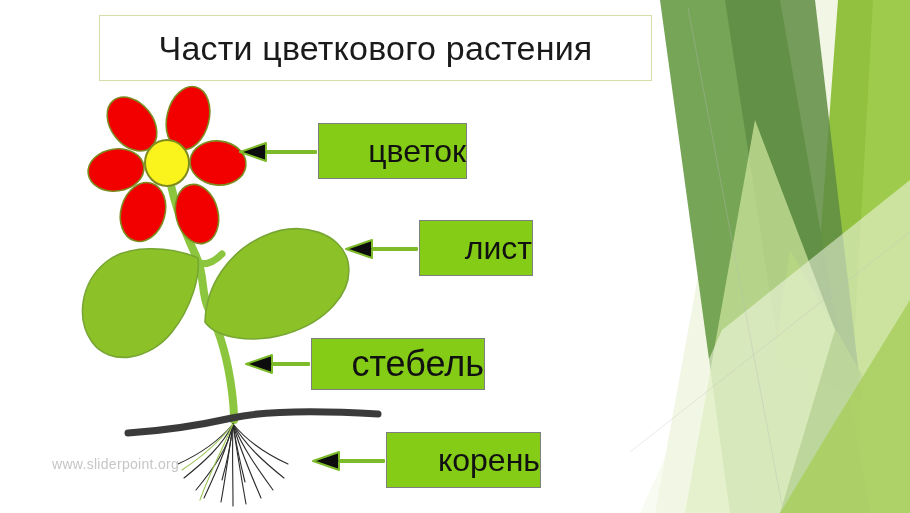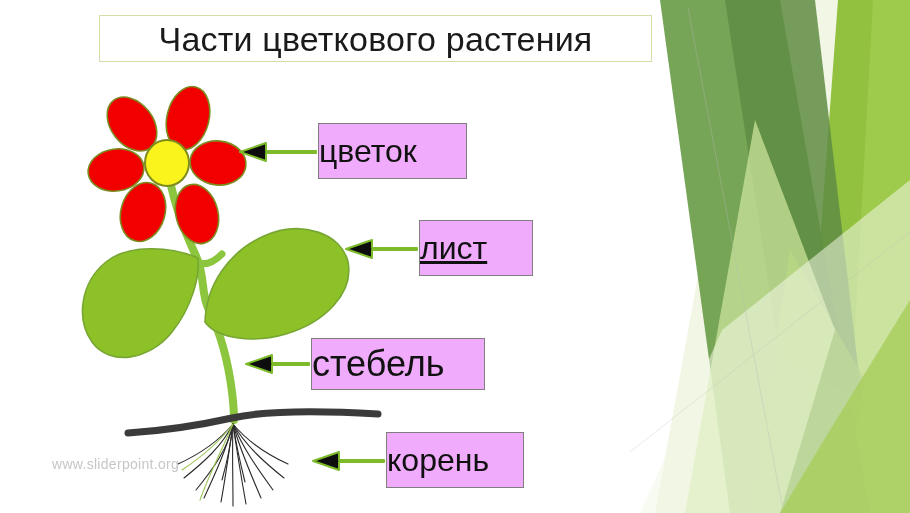--- a/index.html
+++ b/index.html
@@ -28,21 +28,21 @@
     height: 513px;
     pointer-events: none;
   }
 
   
   #title-box {
     position: absolute;
     left: 99px;
     top: 15px;
     width: 553px;
-    height: 47px;
+    height: 66px;
     border: 1.5px solid #D8DCA8;
     background: #ffffff;
     box-sizing: border-box;
     display: flex;
     align-items: center;
     justify-content: center;
   }
   #title-text {
     font-size: 34px;
     line-height: 1;
@@ -58,42 +58,42 @@
     top: 0;
     width: 910px;
     height: 513px;
     pointer-events: none;
   }
 
   
   .callout-box {
     position: absolute;
     border: 1.5px solid #7F7F7F;
-    background: #f0abfc;
+    background: #84cc16;
     box-sizing: border-box;
     display: flex;
     align-items: center;
-    justify-content: flex-start;
+    justify-content: flex-end;
   }
   .callout-text {
     color: #111111;
     white-space: nowrap;
     line-height: 1;
   }
 
   #box-flower { left: 318px; top: 123px; width: 149px;  height: 56px; }
   #box-flower .callout-text { font-size: 32px; }
 
   #box-leaf   { left: 419px; top: 220px; width: 114px;  height: 56px; }
-  #box-leaf   .callout-text { font-size: 32px; text-decoration: underline; }
+  #box-leaf   .callout-text { font-size: 32px; }
 
   #box-stem   { left: 311px; top: 338px; width: 174px;  height: 52px; }
   #box-stem   .callout-text { font-size: 36px; }
 
-  #box-root   { left: 386px; top: 432px; width: 138px;  height: 56px; }
+  #box-root   { left: 386px; top: 432px; width: 155px;  height: 56px; }
   #box-root   .callout-text { font-size: 32px; }
 
   
   #arrows-svg {
     position: absolute;
     left: 0;
     top: 0;
     width: 910px;
     height: 513px;
     pointer-events: none;

